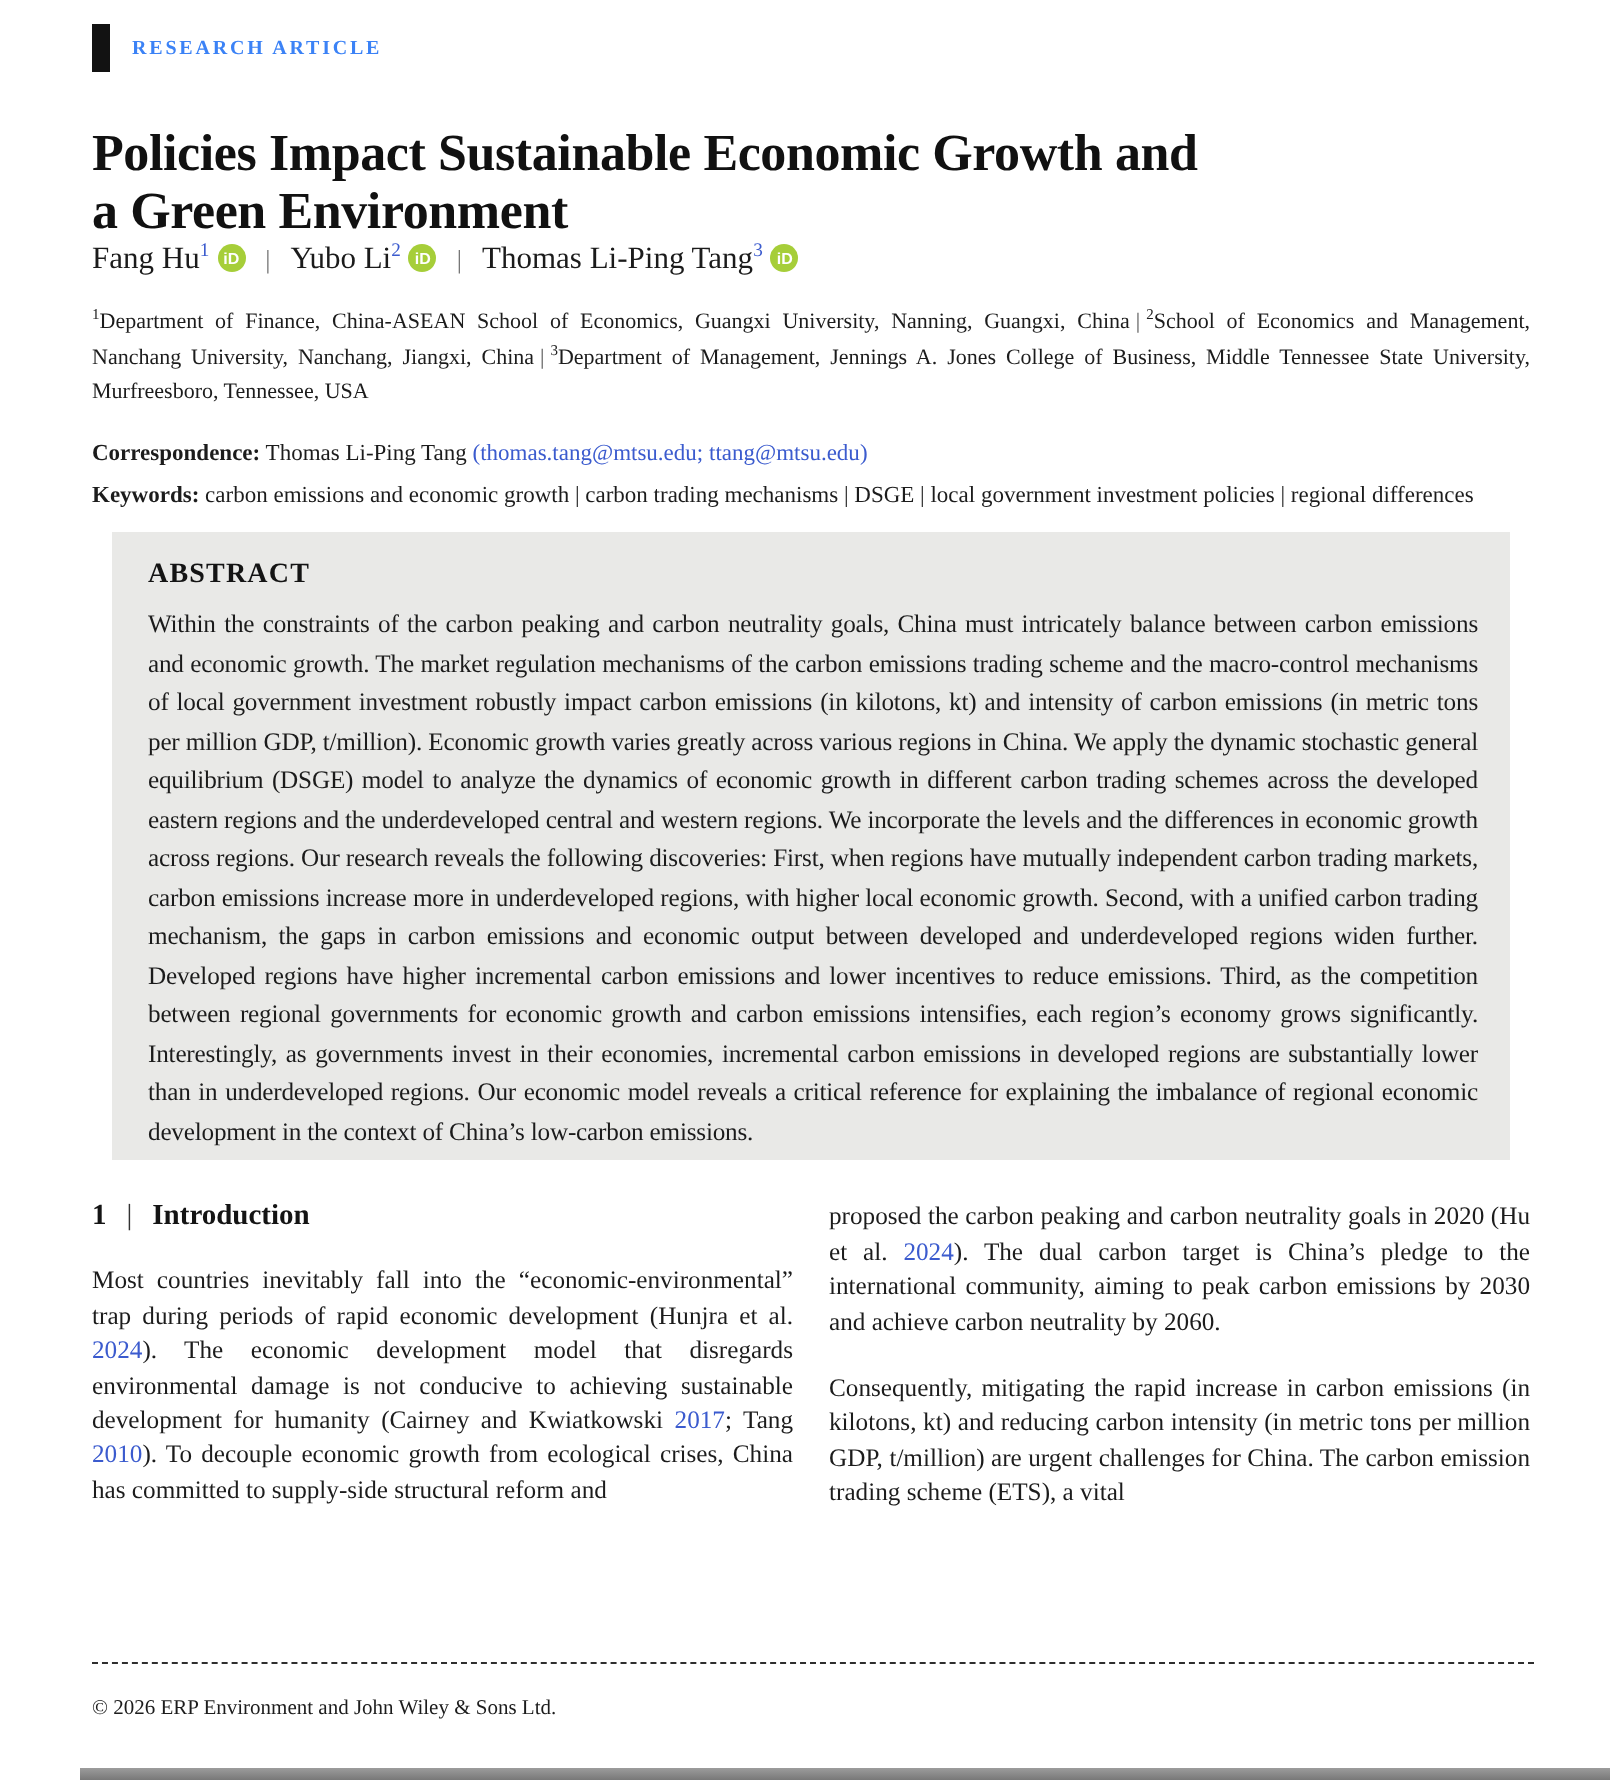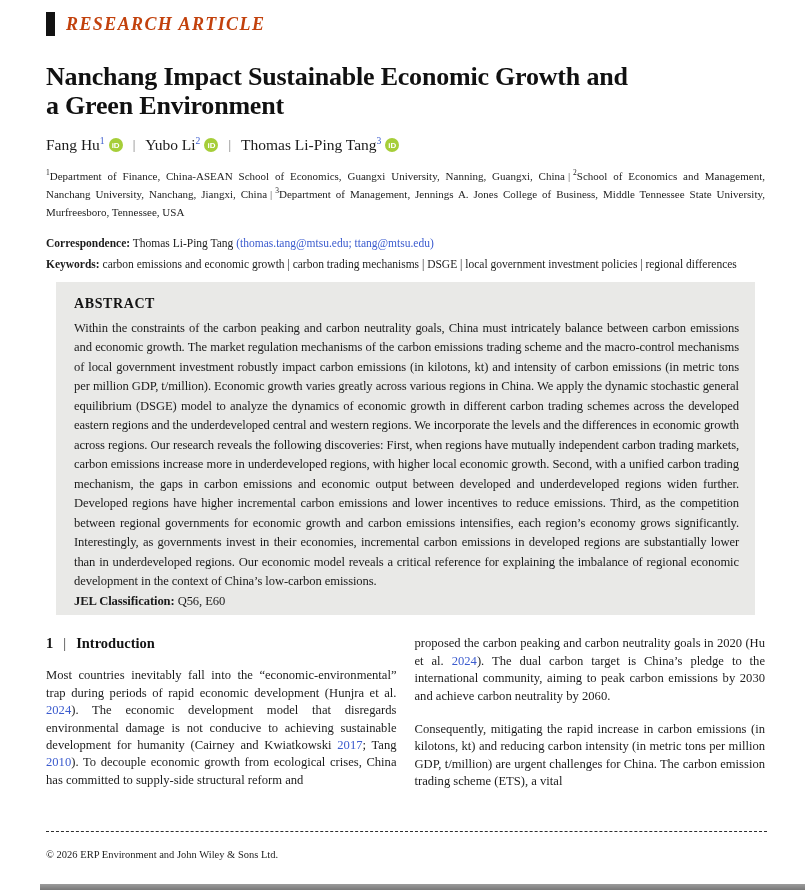--- a/index.html
+++ b/index.html
@@ -17,28 +17,28 @@
     background:#fff;
     color:var(--ink);
     font-family:"Liberation Serif", serif;
     display:flex;flex-direction:column;
   }
   .content{padding:12px 42px 0 46px;flex:0 0 auto;}
 
   
   .kicker-row{display:flex;align-items:center;}
   .kicker-bar{width:9px;height:24px;background:#121212;margin-right:11px;}
-  .kicker-text{font-weight:bold;font-size:18px;letter-spacing:1.4px;color:#c2410c;font-style:italic;}
+  .kicker-text{font-weight:bold;font-size:10px;letter-spacing:1.4px;color:#3b82f6;}
 
   
   .title{margin-top:26px;font-size:26px;font-weight:700;line-height:1.13;letter-spacing:-0.2px;max-width:700px;color:#111;}
   .title span{display:block;}
 
   
-  .authors{margin-top:15px;font-size:15.5px;display:flex;align-items:center;}
+  .authors{font-size:15.5px;display:flex;align-items:center;}
   .author{white-space:nowrap;}
   .sup{font-size:0.62em;vertical-align:super;line-height:0;}
   .author .sup{color:var(--link-blue);}
   .orcid{
     display:inline-flex;align-items:center;justify-content:center;
     width:14px;height:14px;border-radius:50%;
     background:var(--orcid-green);color:#fff;
     font-family:"Liberation Sans", sans-serif;
     font-size:8px;font-weight:bold;
     margin-left:4px;position:relative;top:-2px;
@@ -90,21 +90,21 @@
 
 <div class="page">
   <div class="content">
 
     <div class="kicker-row">
       <span class="kicker-bar"></span>
       <span class="kicker-text">RESEARCH ARTICLE</span>
     </div>
 
     <h1 class="title">
-        <span>Nanchang Impact Sustainable Economic Growth and</span>
+        <span>Policies Impact Sustainable Economic Growth and</span>
         <span>a Green Environment</span>
       </h1>
 
     <div class="authors">
       <span class="author"><span>Fang Hu</span><sup class="sup">1</sup><span class="orcid">
             <span>iD</span>
           </span></span>
       <span class="author-sep">|</span>
       <span class="author"><span>Yubo Li</span><sup class="sup">2</sup><span class="orcid">
             <span>iD</span>
@@ -125,24 +125,20 @@
 
 
     <p class="meta-line">
       <b>Keywords:</b>
       <span>carbon emissions and economic growth | carbon trading mechanisms | DSGE | local government investment policies | regional differences</span>
     </p>
 
     <div class="abstract-box">
       <div class="abstract-heading">ABSTRACT</div>
       <p class="abstract-body">Within the constraints of the carbon peaking and carbon neutrality goals, China must intricately balance between carbon emissions and economic growth. The market regulation mechanisms of the carbon emissions trading scheme and the macro-control mechanisms of local government investment robustly impact carbon emissions (in kilotons, kt) and intensity of carbon emissions (in metric tons per million GDP, t/million). Economic growth varies greatly across various regions in China. We apply the dynamic stochastic general equilibrium (DSGE) model to analyze the dynamics of economic growth in different carbon trading schemes across the developed eastern regions and the underdeveloped central and western regions. We incorporate the levels and the differences in economic growth across regions. Our research reveals the following discoveries: First, when regions have mutually independent carbon trading markets, carbon emissions increase more in underdeveloped regions, with higher local economic growth. Second, with a unified carbon trading mechanism, the gaps in carbon emissions and economic output between developed and underdeveloped regions widen further. Developed regions have higher incremental carbon emissions and lower incentives to reduce emissions. Third, as the competition between regional governments for economic growth and carbon emissions intensifies, each region’s economy grows significantly. Interestingly, as governments invest in their economies, incremental carbon emissions in developed regions are substantially lower than in underdeveloped regions. Our economic model reveals a critical reference for explaining the imbalance of regional economic development in the context of China’s low-carbon emissions.</p>
-      <p class="jel-line">
-        <b>JEL Classification:</b>
-        <span>Q56, E60</span>
-      </p>
     </div>
 
     <div class="intro">
       <div class="col">
         <h2 class="section-heading"><span>1</span><span class="h-pipe">|</span><span>Introduction</span></h2>
         <p class="body-text"><span>Most countries inevitably fall into the “economic-environmental” trap during periods of rapid economic development (Hunjra et al. </span><span class="link">2024</span><span>). The economic development model that disregards environmental damage is not conducive to achieving sustainable development for humanity (Cairney and Kwiatkowski </span><span class="link">2017</span><span>; Tang </span><span class="link">2010</span><span>). To decouple economic growth from ecological crises, China has committed to supply-side structural reform and</span></p>
       </div>
       <div class="col">
         <p class="body-text"><span>proposed the carbon peaking and carbon neutrality goals in 2020 (Hu et al. </span><span class="link">2024</span><span>). The dual carbon target is China’s pledge to the international community, aiming to peak carbon emissions by 2030 and achieve carbon neutrality by 2060.</span></p>
         <p class="body-text">Consequently, mitigating the rapid increase in carbon emissions (in kilotons, kt) and reducing carbon intensity (in metric tons per million GDP, t/million) are urgent challenges for China. The carbon emission trading scheme (ETS), a vital</p>

